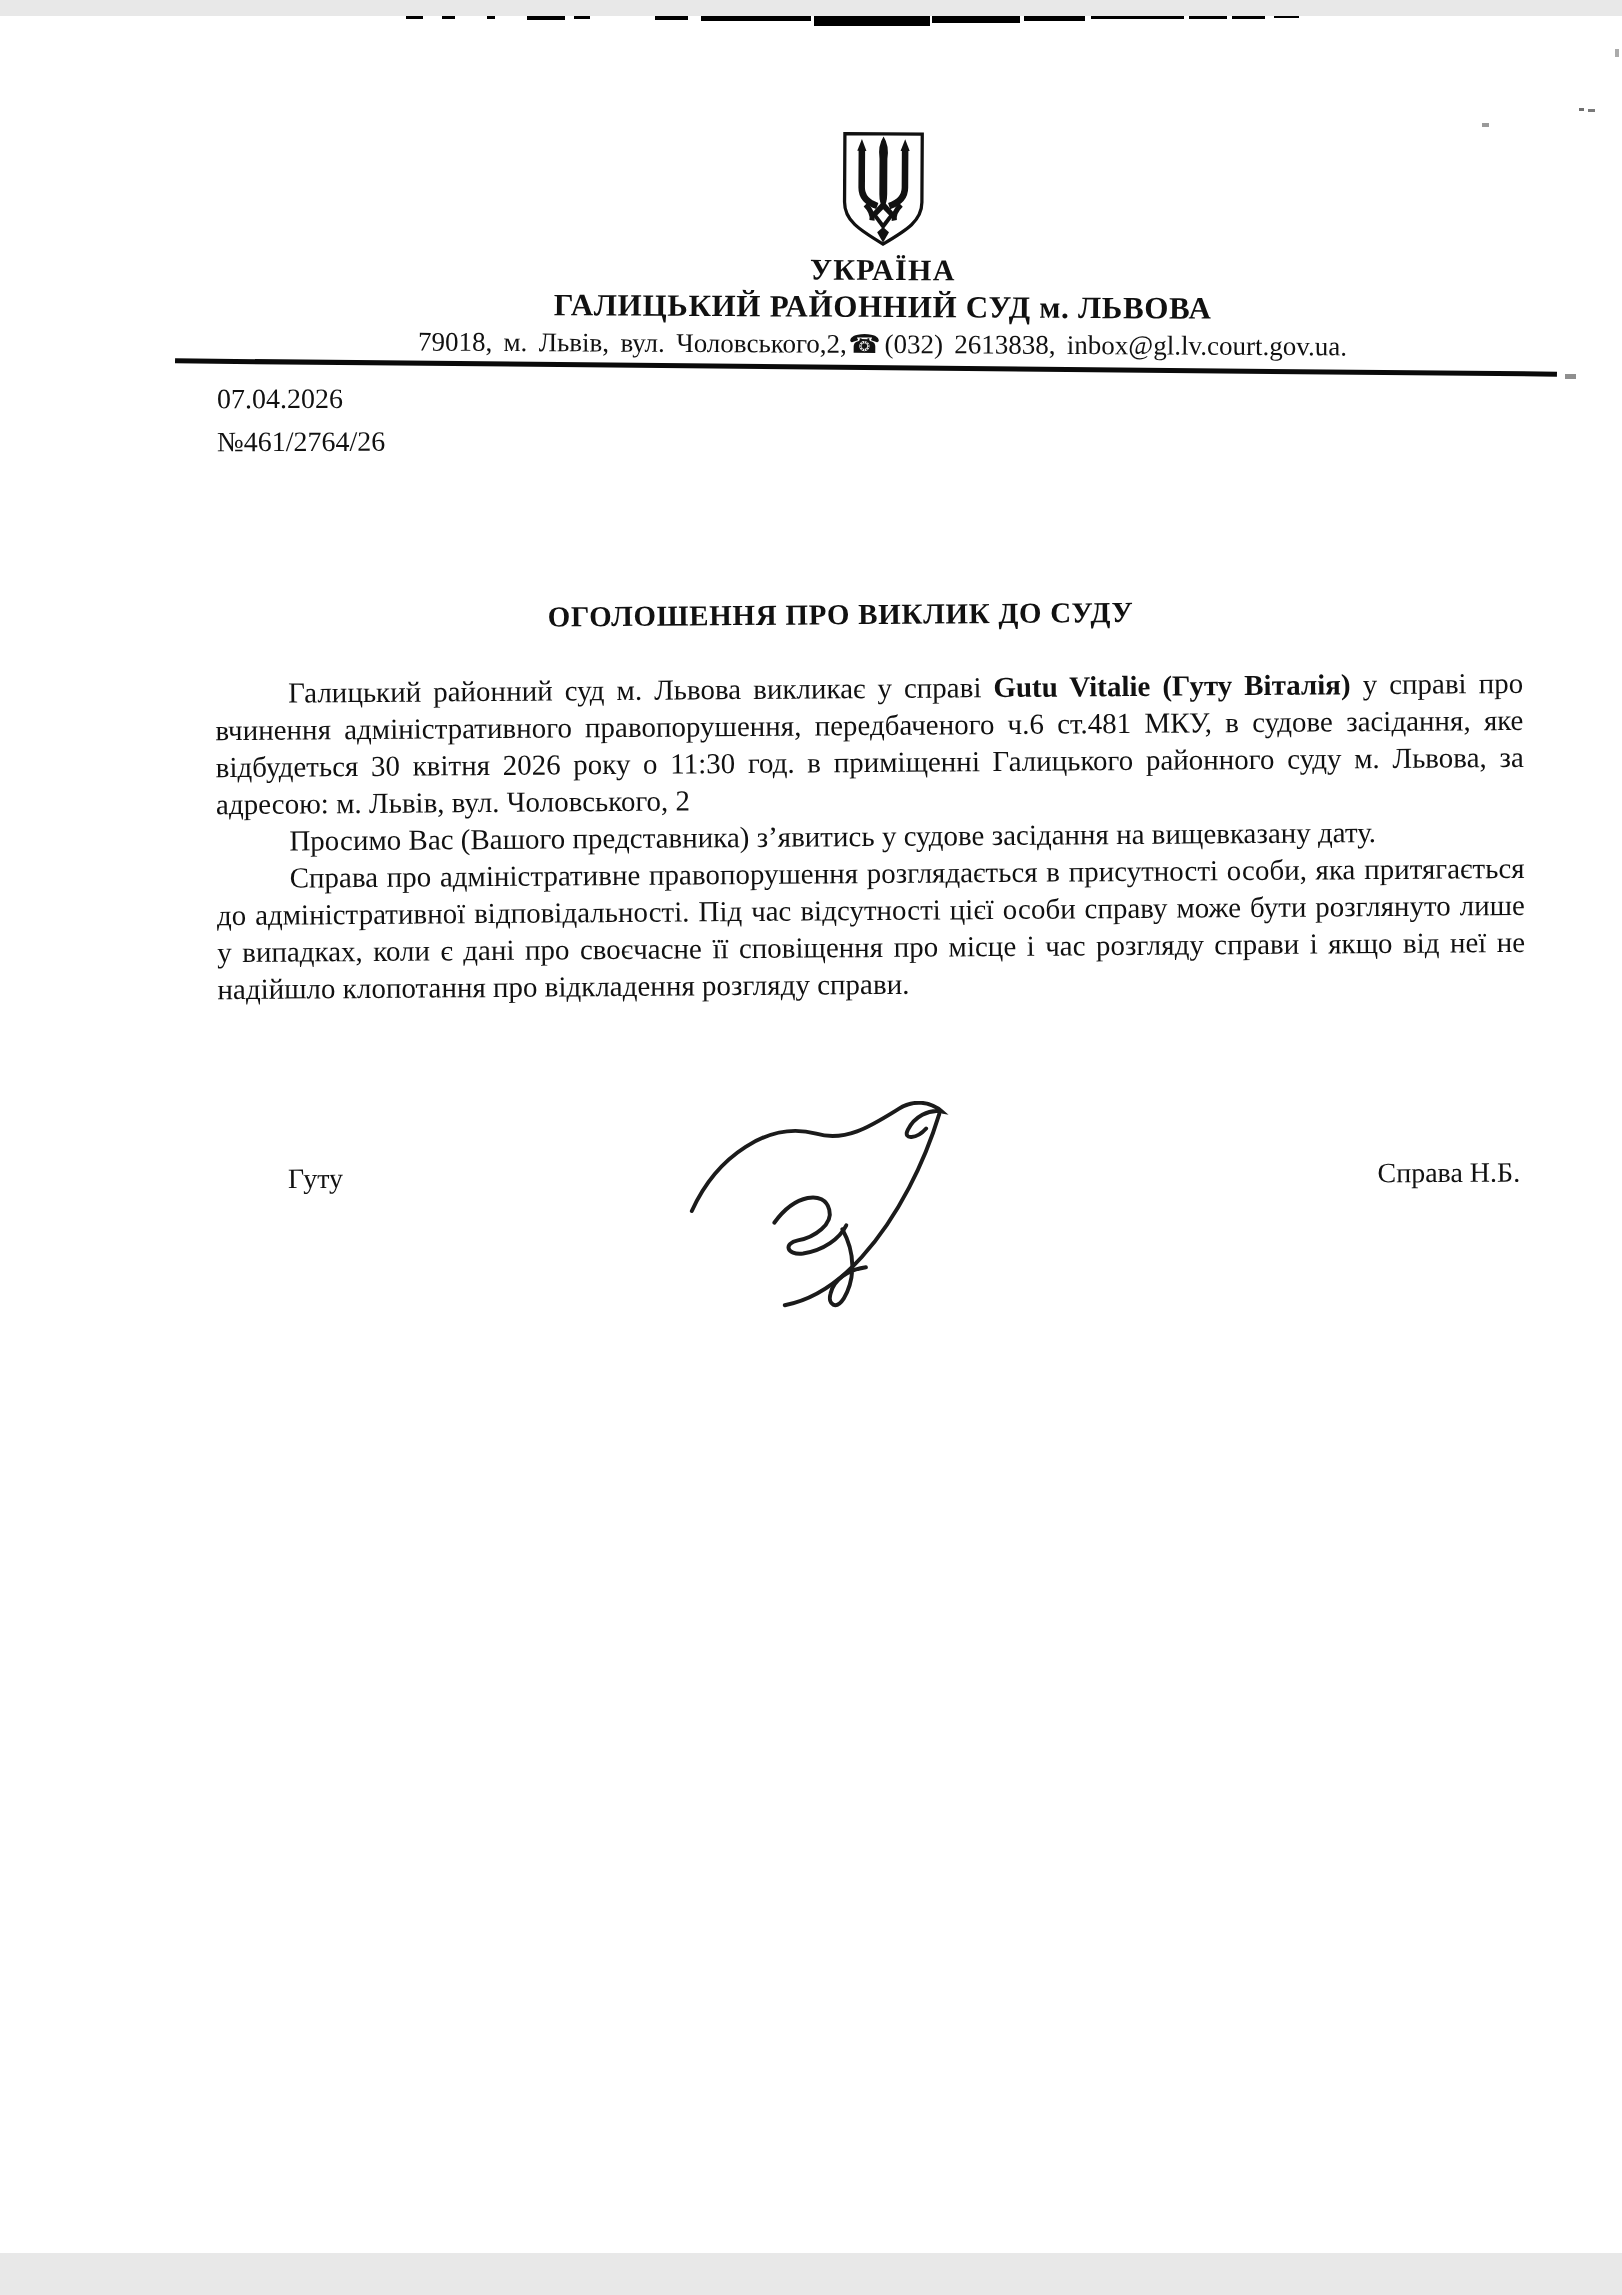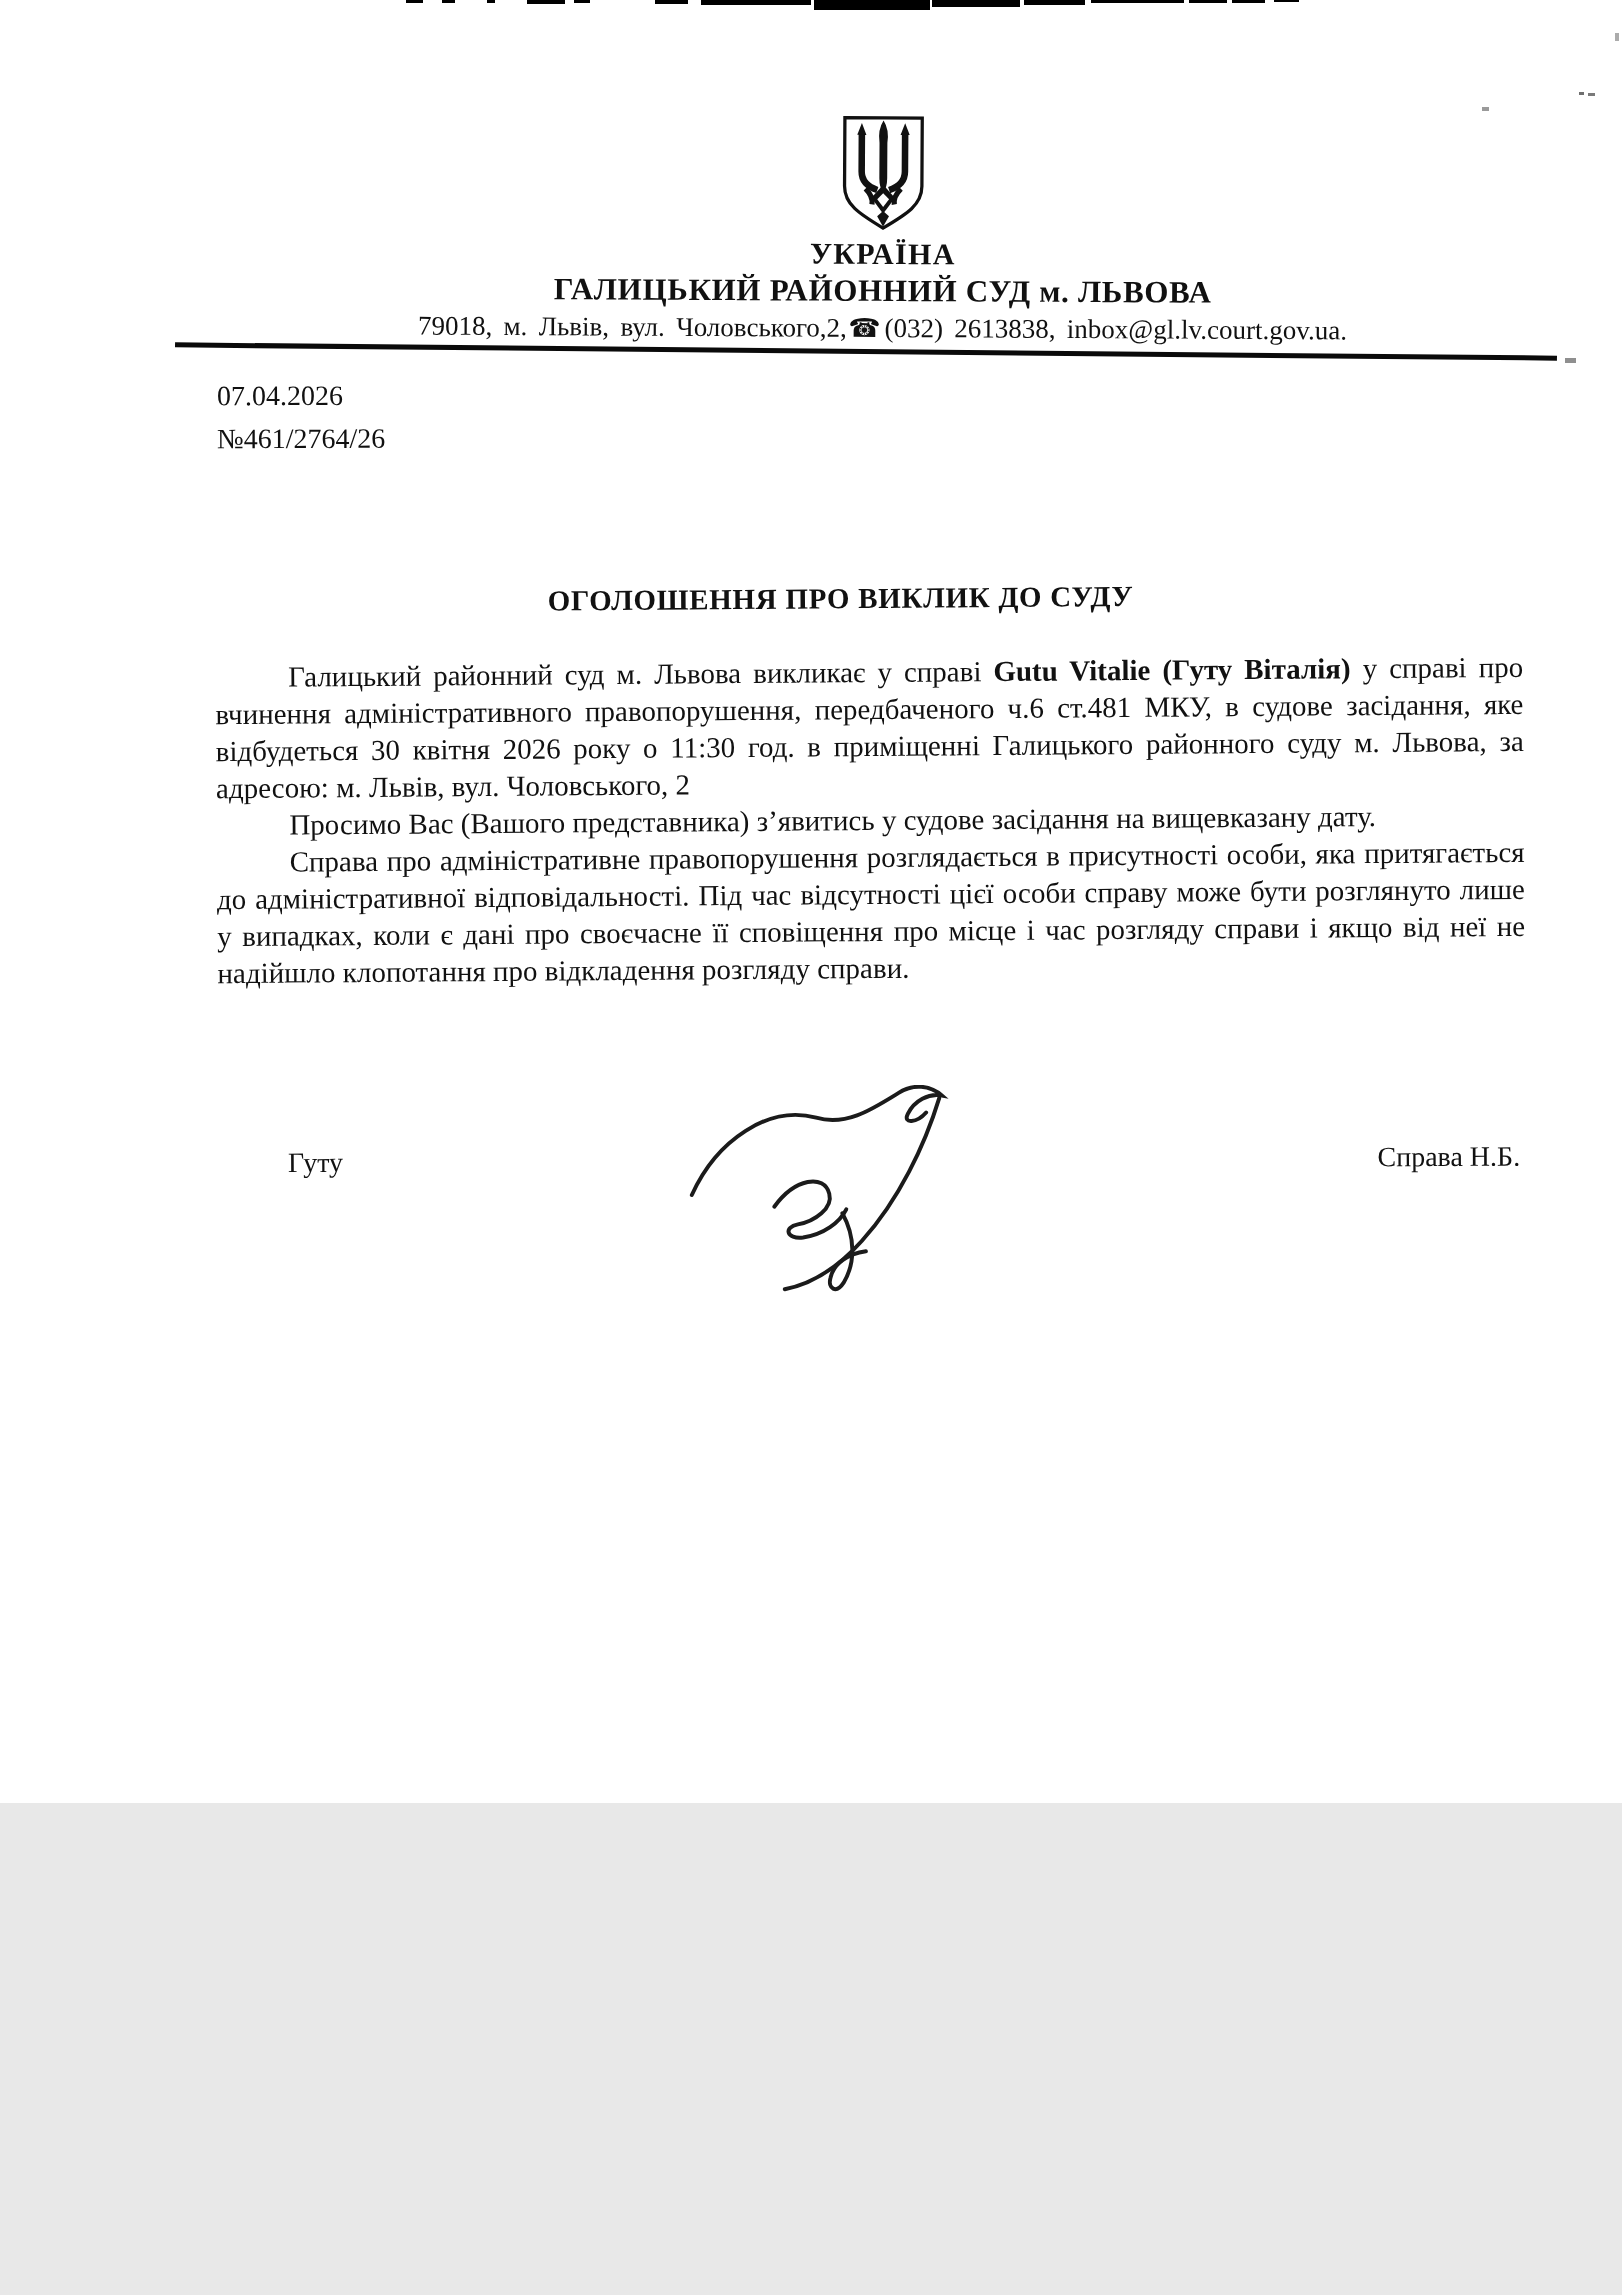--- a/index.html
+++ b/index.html
@@ -1,19 +1,19 @@
 <!DOCTYPE html>
 <html style="font-size:10.5px"><head>
 <meta charset="utf-8">
 <style>
   html,body{margin:0;padding:0;background:#e8e8e8;}
   .page{
     position:relative;
-    width:1622px;height:1803px;
-    margin:0 auto;
+    width:1622px;height:2237px;
+    margin:16px auto;
     background:#ffffff;
     overflow:hidden;
     font-family:"Liberation Serif","DejaVu Serif",serif;
     color:#111111;
   }
   
   .artifact{position:absolute;background:#000;}
   
   .header-group{
     position:absolute;top:114px;left:72px;width:1622px;
@@ -24,21 +24,21 @@
   .country{margin-top:4.6px;font-size:30px;font-weight:bold;letter-spacing:1.3px;line-height:34px;}
   .court{font-size:31px;font-weight:bold;letter-spacing:0.7px;line-height:38px;margin-top:1.3px;}
   .address{font-size:27px;line-height:33px;margin-top:2.6px;word-spacing:4.6px;}
   .phone{font-family:"DejaVu Sans",sans-serif;font-size:26px;padding:0 3.9px 0 1.3px;}
   .rule{
     position:absolute;top:349px;left:175px;width:1382px;height:5.2px;
     background:#0a0a0a;transform:rotate(0.55deg);
   }
   
   .meta{
-    position:absolute;left:217px;top:374px;
+    position:absolute;left:217px;top:361px;
     font-size:28px;line-height:43px;
     transform:rotate(-0.15deg);
   }
   
   .main{
     position:absolute;left:216px;top:580px;width:1308px;
     transform:rotate(-0.45deg);
   }
   .doc-title{
     margin:0 56px 37px 0;

